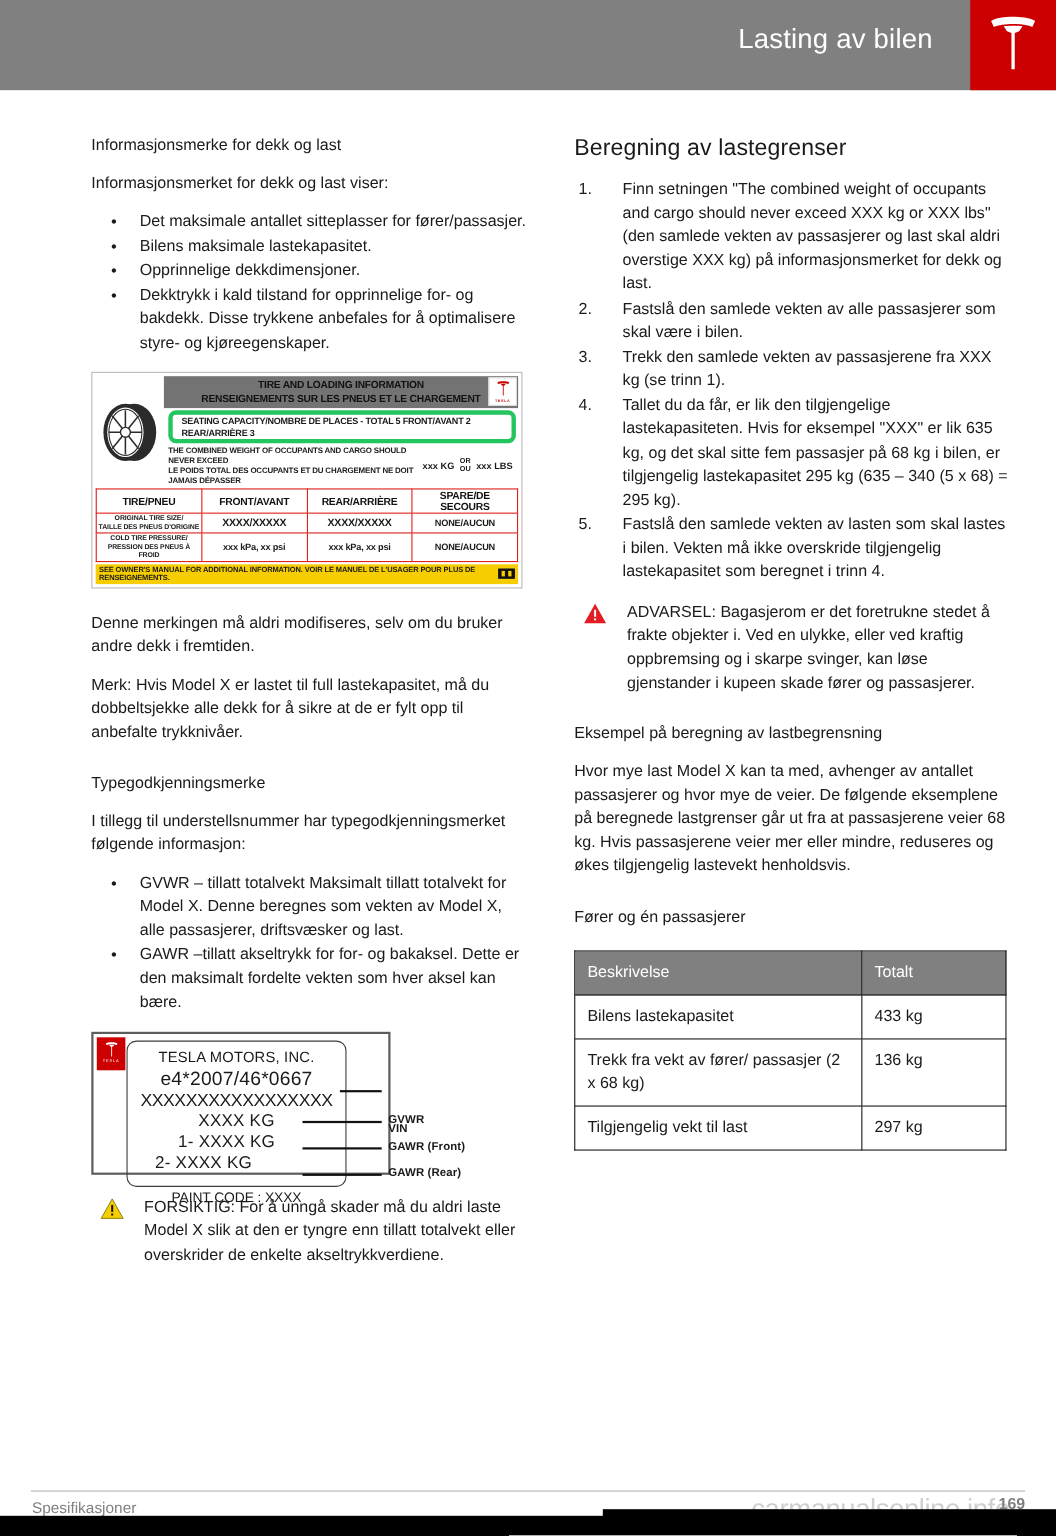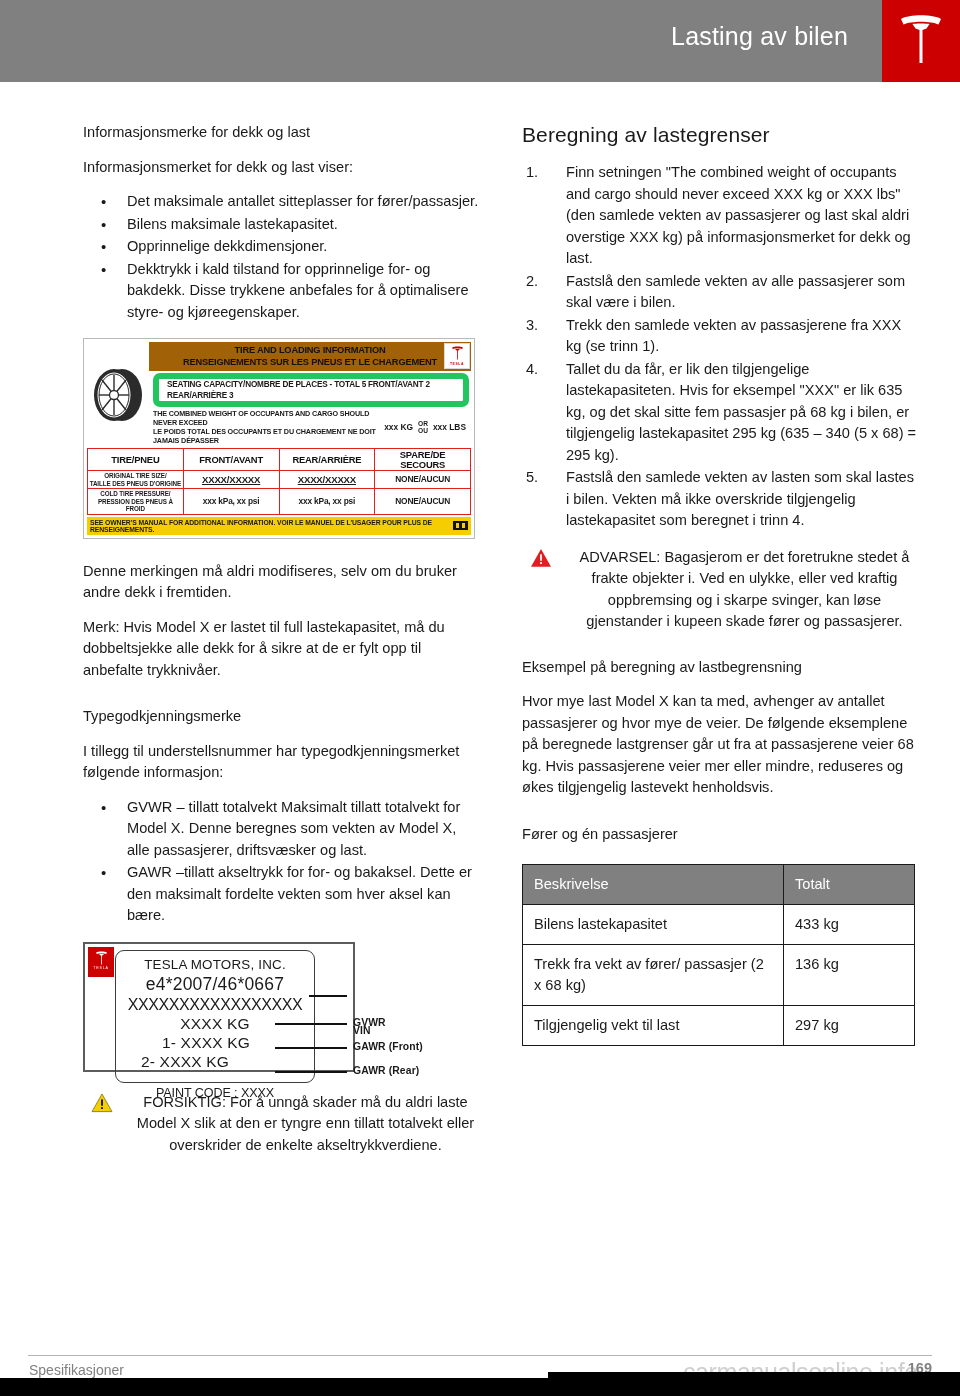--- a/index.html
+++ b/index.html
@@ -101,21 +101,20 @@
     line-height: 21.5px;
   }
 
   
   .admon {
     position: relative;
     padding-left: 48px;
     margin: 0 0 15px 0;
     font-size: 14.6px;
     line-height: 21.5px;
-    text-align: center;
   }
   .admon .adm-icon {
     position: absolute;
     left: 8px;
     top: 1px;
     width: 22px;
     height: 20px;
   }
 
   
@@ -134,21 +133,21 @@
   }
   .tl-wheel {
     width: 62px;
     flex: 0 0 62px;
     display: flex;
     align-items: center;
     justify-content: center;
   }
   .tl-main { flex: 1 1 auto; }
   .tl-banner {
-    background: #a16207;
+    background: #737373;
     color: #111;
     text-align: center;
     font-family: "Liberation Sans", sans-serif;
     font-weight: bold;
     font-size: 9.3px;
     line-height: 11.5px;
     letter-spacing: -0.2px;
     padding: 3px 2px 3px 2px;
     position: relative;
   }
@@ -166,21 +165,21 @@
   .tl-banner .tl-logo .tl-logo-word {
     display: block;
     text-align: center;
     font-size: 3.4px;
     color: #cc0000;
     letter-spacing: 0.6px;
     margin-top: -1px;
   }
   .tl-seating {
     margin: 2px 2px 1px 4px;
-    border: 6px solid #22c55e;
+    border: 4px solid #22c55e;
     border-radius: 7px;
     display: inline-block;
     padding: 0px 8px;
     font-size: 8.2px;
     font-weight: bold;
     letter-spacing: -0.2px;
     line-height: 11px;
   }
   .tl-combined {
     display: flex;
@@ -226,21 +225,20 @@
     color: #111;
   }
   table.tl-table td.rowlabel {
     font-size: 6.3px;
     line-height: 7.6px;
     letter-spacing: -0.1px;
   }
   table.tl-table td.val {
     font-size: 9.6px;
     letter-spacing: -0.2px;
-    text-decoration: underline;
   }
   table.tl-table td.valsm {
     font-size: 8.4px;
     letter-spacing: -0.2px;
   }
   .tl-footer {
     margin-top: 2px;
     background: #f5cd00;
     font-size: 6.8px;
     font-weight: bold;

